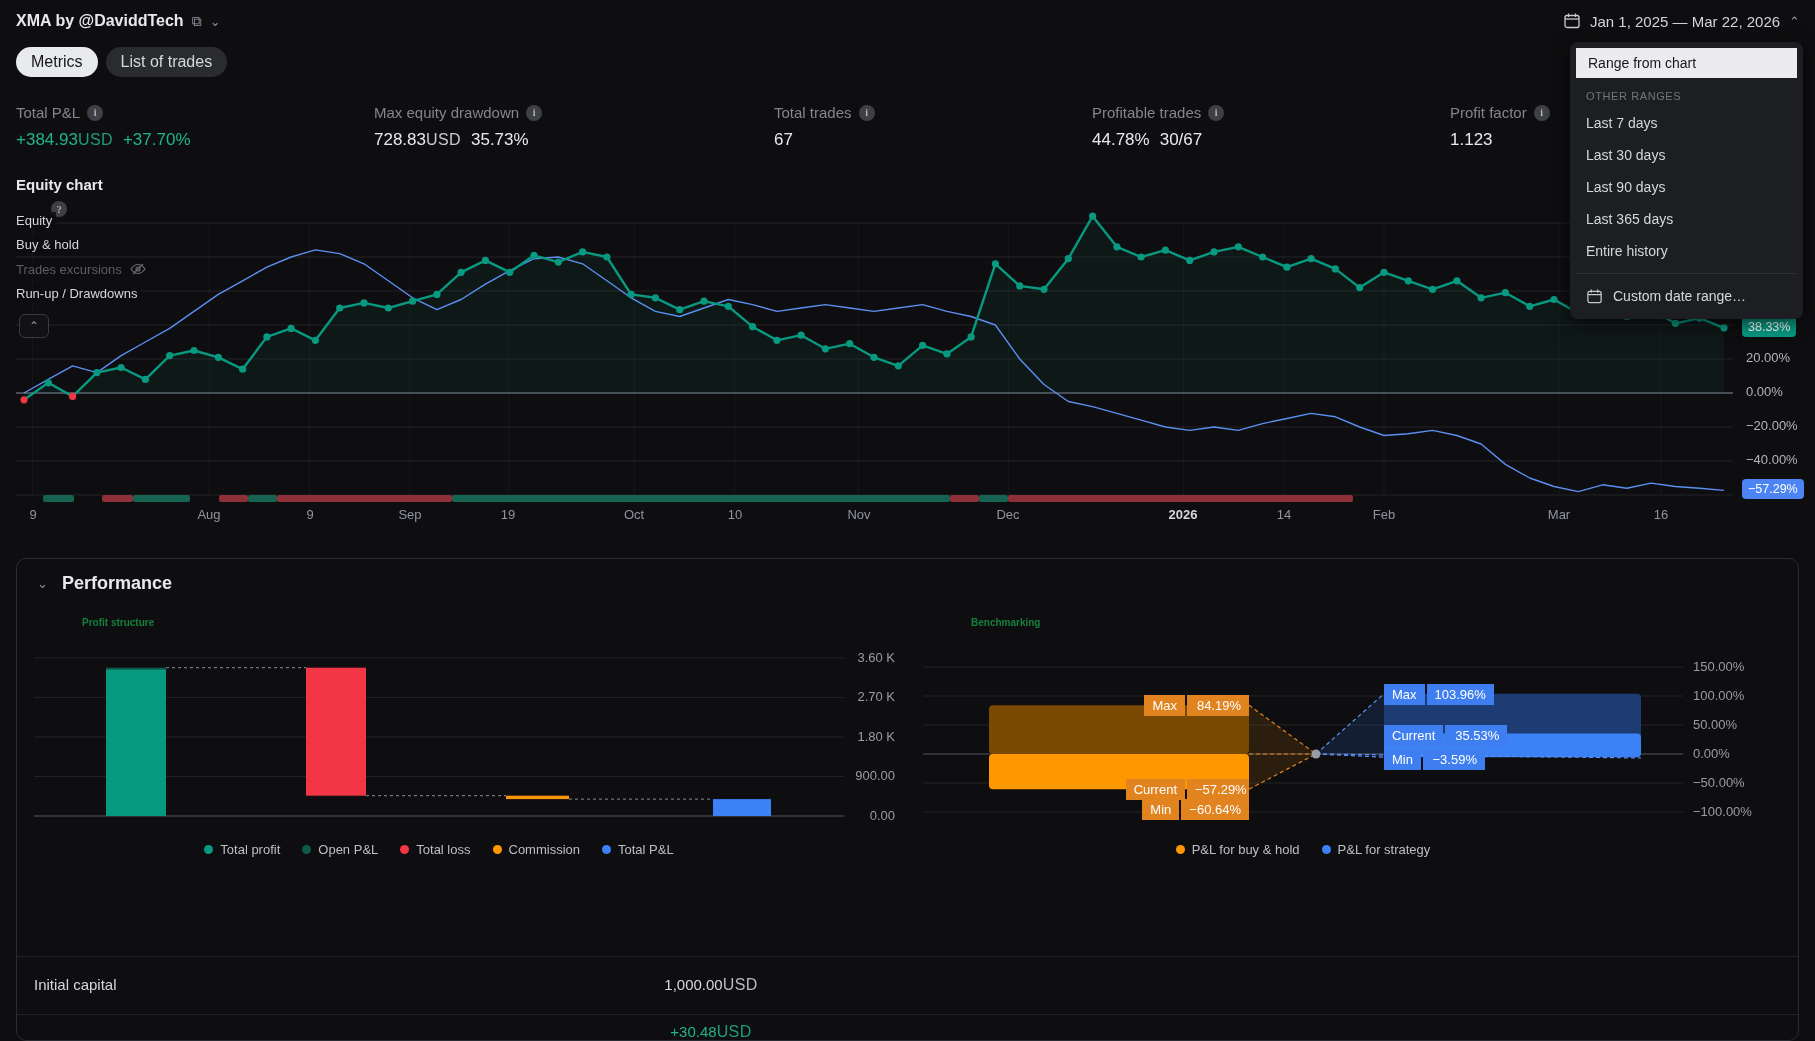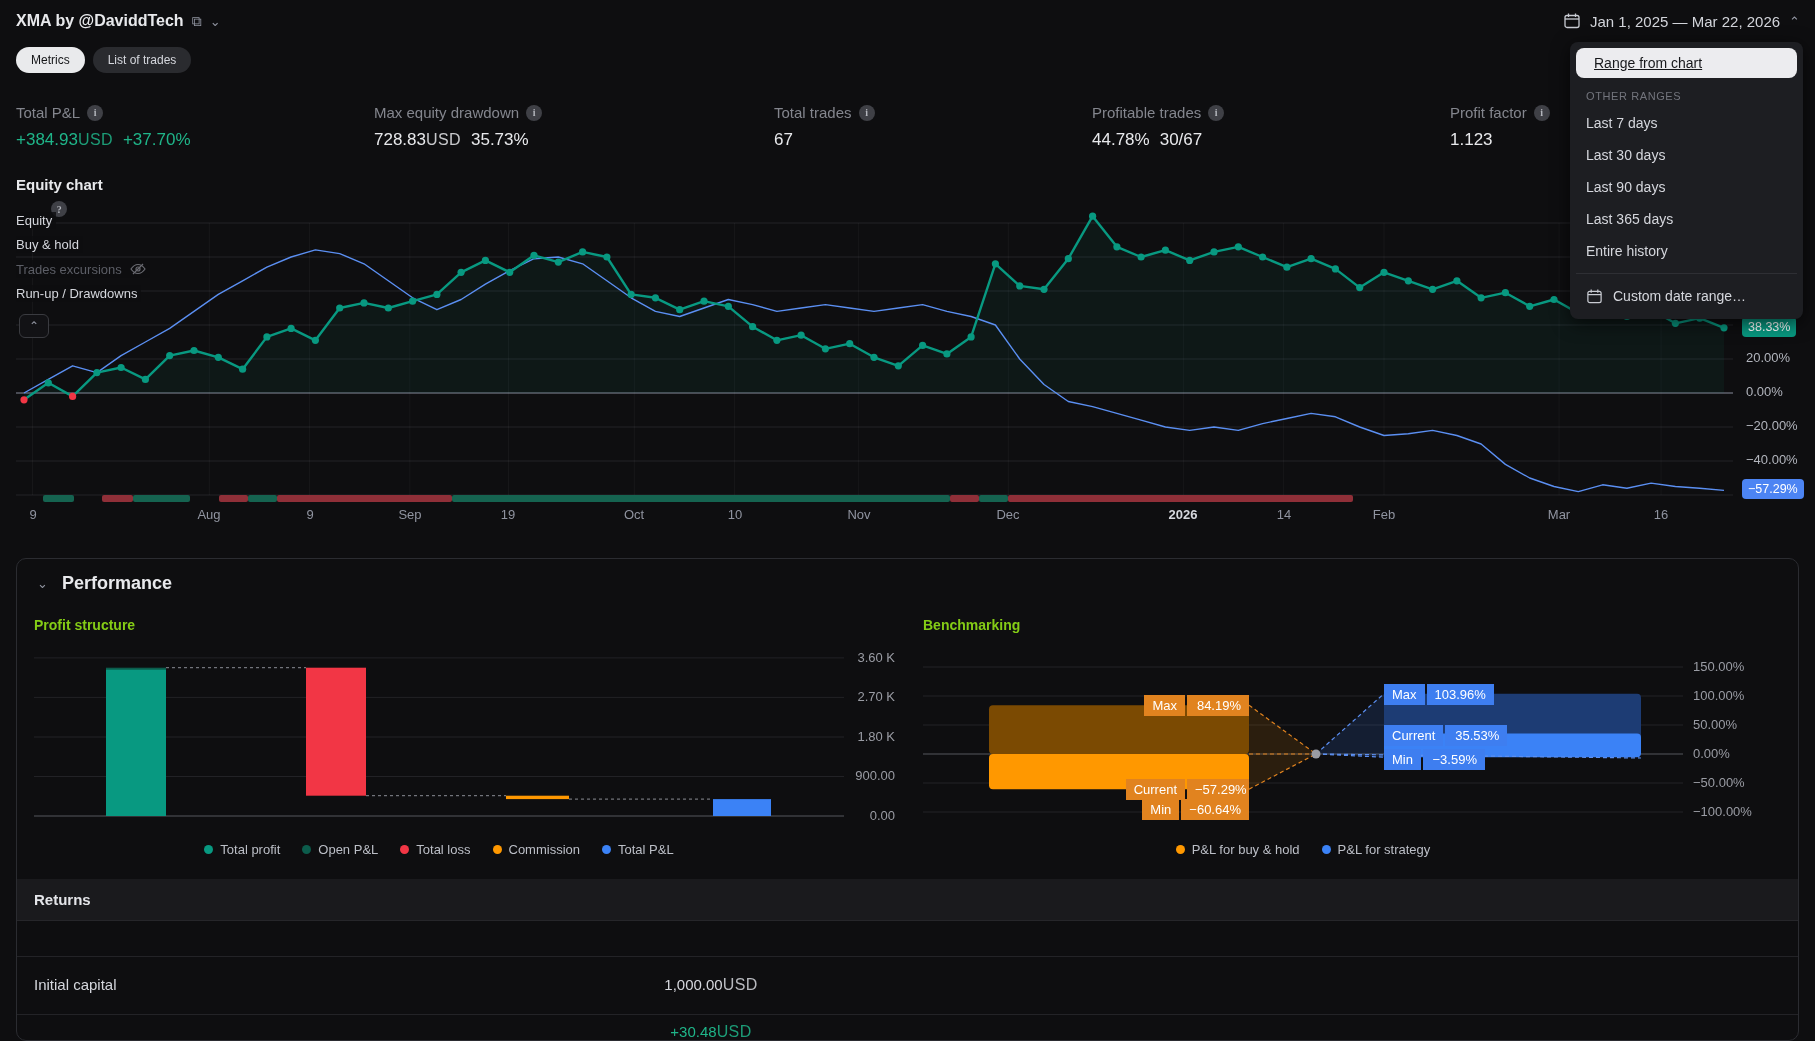--- a/index.html
+++ b/index.html
@@ -9,21 +9,21 @@
     background:#0e0e10; font-family:"Liberation Sans", sans-serif;
     color:#d5d7dd; -webkit-font-smoothing:antialiased;
   }
   .abs{ position:absolute; }
   
   .title-row{ left:16px; top:12px; display:flex; align-items:center; gap:8px; }
   .app-title{ font-size:16px; font-weight:bold; color:#e8e9ec; }
   .ext-icon{ color:#9094a0; font-size:14px; }
   .chev{ color:#9094a0; font-size:13px; }
   .pills{ left:16px; top:47px; display:flex; gap:8px; }
-  .pill{ border-radius:999px; padding:6px 15px; font-size:12px; cursor:pointer; border:none; }
+  .pill{ border-radius:999px; padding:6px 15px; font-size:16px; cursor:pointer; border:none; }
   .pill.active{ background:#e9eaec; color:#151618; }
   .pill.inactive{ background:#2a2b2f; color:#d5d7dd; }
   
   .metric{ top:104px; }
   .metric .lab{ display:flex; align-items:center; gap:7px; font-size:15px; color:#84868e; }
   .metric .val{ margin-top:9px; font-size:17px; color:#e8e9ec; display:flex; align-items:baseline; gap:10px;}
   .metric .val.pos, .pos{ color:#1fb589; }
   .unit{ font-size:16px; letter-spacing:.4px; opacity:.85; margin-left:0;}
   .icircle{ width:16px; height:16px; border-radius:50%; background:#3f4046; color:#b4b6bd;
     display:inline-flex; align-items:center; justify-content:center; font-size:10px; font-weight:bold;
@@ -47,21 +47,21 @@
   #eq-xaxis .xl{ position:absolute; transform:translateX(-50%); }
   #eq-xaxis .xl.bold{ color:#d6d8de; font-weight:bold; }
   #eq-strip{ left:16px; top:495px; width:1717px; height:8px; }
   #eq-strip .seg{ position:absolute; top:0; height:7px; border-radius:2px; }
   
   #card{ left:16px; top:558px; width:1783px; height:483px; border:1px solid #2b2c31;
     border-radius:10px; background:#0e0e10; overflow:hidden; }
   .card-abs{ position:absolute; }
   .perf-head{ left:20px; top:14px; display:flex; align-items:center; gap:14px; }
   .perf-head .t{ font-size:18px; font-weight:bold; color:#e8e9ec; }
-  .sub-title{ font-size:14px; font-weight:bold; color:#84cc16; }
+  .sub-title{ font-size:10px; font-weight:bold; color:#15803d;margin-left:48px; }
   .yaxis-col{ font-size:13px; color:#9a9ca4; }
   .yaxis-col .tick{ position:absolute; }
   .legend-row{ display:flex; justify-content:center; gap:22px; font-size:13px; color:#bcbfc7; }
   .legend-row .it{ display:flex; align-items:center; gap:7px; }
   .dot{ width:9px; height:9px; border-radius:50%; display:inline-block; }
   .bench-badge{ position:absolute; display:flex; gap:2px; font-size:13px; color:#fff; z-index:3;}
   .bench-badge .nm{ padding:3px 8px; }
   .bench-badge .vl{ padding:3px 8px; min-width:62px; text-align:right; }
   
   .returns-band{ left:0; top:320px; width:1783px; height:42px; background:#1a1a1d;
@@ -72,21 +72,21 @@
   .cols-row .c{ position:absolute; top:8px; }
   .trow{ left:0; width:1783px; font-size:15px; color:#d5d7dd; }
   .trow .m{ position:absolute; left:17px; }
   .trow .v{ position:absolute; transform:translateX(-50%); }
   .rowline{ left:0; width:1783px; border-bottom:1px solid #232327; height:0; }
   
   #date-btn{ top:12px; right:15px; display:flex; align-items:center; gap:9px; font-size:15px;
     color:#d2d4da; cursor:pointer; z-index:20;}
   #dropdown{ top:42px; left:1570px; width:233px; background:#1d1e22; border-radius:8px;
     box-shadow:0 4px 18px rgba(0,0,0,.65); padding:6px; z-index:30; font-size:14px;}
-  #dropdown .sel{ background:#ececef; color:#17181b; border-radius:8px; padding:7px 18px; cursor:pointer;text-decoration:underline;}
+  #dropdown .sel{ background:#ececef; color:#17181b; border-radius:0; padding:7px 12px; cursor:pointer;}
   #dropdown .sect{ padding:12px 10px 5px; font-size:11px; letter-spacing:.6px; color:#73757d; }
   #dropdown .it{ padding:8px 10px; color:#d5d7dd; border-radius:6px; cursor:pointer; }
   #dropdown .div{ border-top:1px solid #2e2f34; margin:6px 0; }
   #dropdown .custom{ display:flex; align-items:flex-start; gap:10px; padding:8px 10px; cursor:pointer; }
   svg{ display:block; }
 </style>
 </head>
 <body>
 
 <div id="app">
@@ -452,23 +452,20 @@
         <div class="it">
           <span class="dot" style="background:#ff9800"></span>
           <span>P&amp;L for buy &amp; hold</span>
         </div>
         <div class="it">
           <span class="dot" style="background:#3b82f6"></span>
           <span>P&amp;L for strategy</span>
         </div>
       </div>
 
-    <div class="card-abs returns-band">
-      <span class="t">Returns</span>
-    </div>
     <div id="returns-rows"></div>
   <div class="card-abs trow" style="top:0">
       <div class="m" style="top:417px">Initial capital</div>
       <div class="v " style="left:694px; top:417px">1,000.00<span class="unit">USD</span></div>
     </div>
     <div class="card-abs rowline" style="top:397px"></div>
       <div class="card-abs trow" style="top:0">
       <div class="m" style="top:479px">Open P&amp;L</div>
       <div class="v pos" style="left:694px; top:464px">+30.48<span class="unit">USD</span></div>
     </div>

